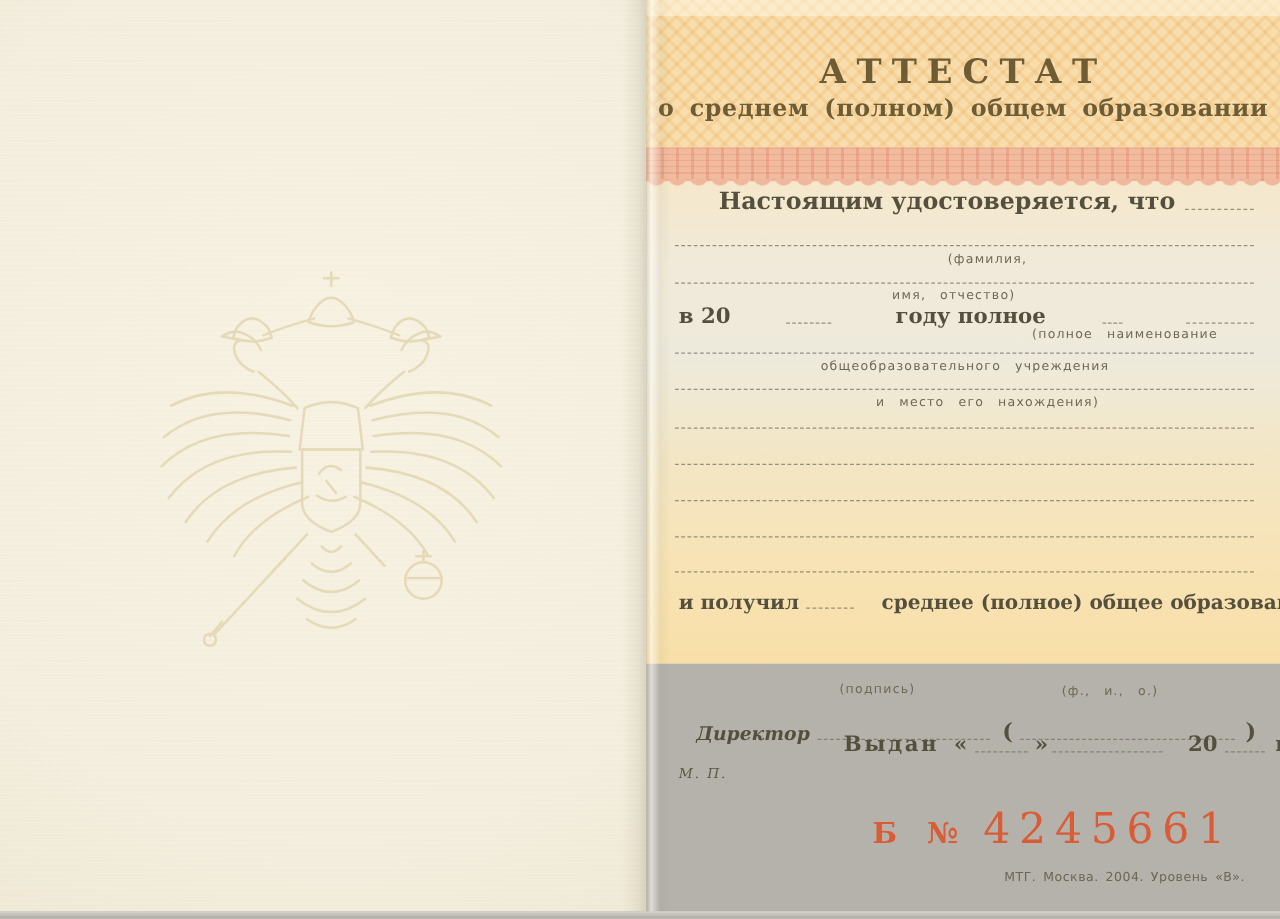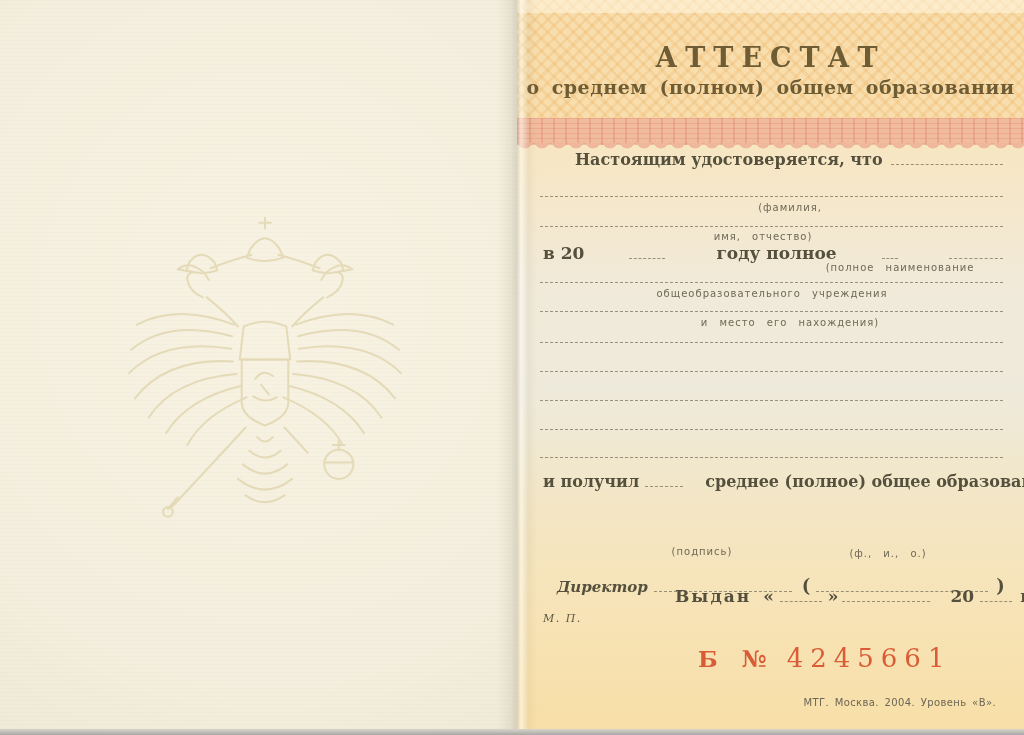--- a/index.html
+++ b/index.html
@@ -9,21 +9,21 @@
   .page-left{position:absolute;left:0;top:0;width:517px;height:729px;
     background:
       repeating-linear-gradient(0deg, rgba(180,170,140,0.04) 0 1px, rgba(0,0,0,0) 1px 4px),
       radial-gradient(130% 95% at 52% 42%, #f7f2e2 0%, #f3eedd 55%, #ece5d0 92%, #e7e0ca 100%);}
   .eagle{position:absolute;left:108px;top:212px;width:314px;height:330px;opacity:.85;}
   
   .spine{position:absolute;left:497px;top:0;width:40px;height:729px;z-index:6;pointer-events:none;
     background:linear-gradient(90deg, rgba(125,113,88,0) 0%, rgba(125,113,88,0.10) 34%,
       rgba(92,82,60,0.17) 48%, rgba(255,255,250,0.55) 60%, rgba(125,113,88,0.07) 78%, rgba(125,113,88,0) 100%);}
   
-  .page-right{position:absolute;left:517px;top:0;width:507px;height:729px;
+  .page-right{position:absolute;left:517px;top:0;width:507px;height:531px;
     background:linear-gradient(180deg,#f8e5b8 0%,#f7e6c2 20%,#f1eada 40%,#eeeadb 54%,
       #f3e6c5 69%,#f7e3b6 84%,#f8dfa8 100%);}
   .band-orange{position:absolute;top:0;left:0;right:0;height:118px;background-color:#f8dead;
     background-image:
       repeating-linear-gradient(45deg, rgba(233,170,85,0.22) 0 3px, rgba(233,170,85,0) 3px 9px),
       repeating-linear-gradient(-45deg, rgba(233,170,85,0.22) 0 3px, rgba(233,170,85,0) 3px 9px);}
   .band-orange::before{content:"";position:absolute;top:0;left:0;right:0;height:13px;
     background:rgba(255,248,228,0.55);}
   .band-lace{position:absolute;top:118px;left:0;right:0;height:27px;background-color:#f1bb9f;
     background-image:
@@ -41,21 +41,21 @@
   .row{position:absolute;display:flex;align-items:flex-end;white-space:nowrap;}
   .line{position:absolute;left:23px;right:21px;height:0;border-bottom:1.5px dashed rgba(116,109,90,0.72);}
   .fx{flex:1;height:0;border-bottom:1.5px dashed rgba(116,109,90,0.72);margin:0 0 4px 8px;}
   .fw{height:0;border-bottom:1.5px dashed rgba(116,109,90,0.72);margin:0 0 4px 6px;display:inline-block;}
   .cap{position:absolute;transform:translateX(-50%);font-family:"DejaVu Sans", sans-serif;
     font-size:10px;font-weight:normal;color:#6e6856;letter-spacing:1px;word-spacing:7px;white-space:nowrap;}
   .stamp{position:absolute;font-style:italic;font-size:11px;letter-spacing:1.5px;color:#5e5947;font-weight:normal;}
   .serial-row{position:absolute;display:flex;align-items:baseline;color:#d95c36;}
   .serial-letter{font-size:23px;font-weight:bold;}
   .serial-no-sign{font-size:23px;font-weight:bold;margin-left:24px;}
-  .serial-digits{font-size:26px;letter-spacing:7px;margin-left:20px;}
+  .serial-digits{font-size:34px;letter-spacing:7px;margin-left:20px;}
   .imprint{position:absolute;right:28px;top:697px;font-family:"DejaVu Sans", sans-serif;
     font-size:10px;color:#6c6655;letter-spacing:.4px;word-spacing:2px;font-weight:normal;}
   .edge-bottom{position:absolute;left:0;top:729px;width:1024px;height:6px;
     background:linear-gradient(180deg,#d8d5cc 0%,#a9a8a2 100%);}
 </style>
 </head>
 <body>
 
 <div class="scan">
 
@@ -111,21 +111,21 @@
   </div>
 
   <div class="page-right">
 
     <div class="band-orange">
       <h1 class="title">АТТЕСТАТ</h1>
       <h2 class="subtitle">о среднем (полном) общем образовании</h2>
     </div>
     <div class="band-lace"></div>
 
-    <div class="row frm" style="top:150px;left:58px;right:21px;font-size:16px;">
+    <div class="row frm" style="top:150px;left:58px;right:21px;font-size:19px;">
       <span>Настоящим удостоверяется, что</span>
       <span class="fx"></span>
     </div>
 
     <div class="line" style="top:196px;"></div>
     <div class="cap" style="top:202px;left:273px;">(фамилия,</div>
 
     <div class="line" style="top:226px;"></div>
     <div class="cap" style="top:231px;left:246px;">имя, отчество)</div>
 

